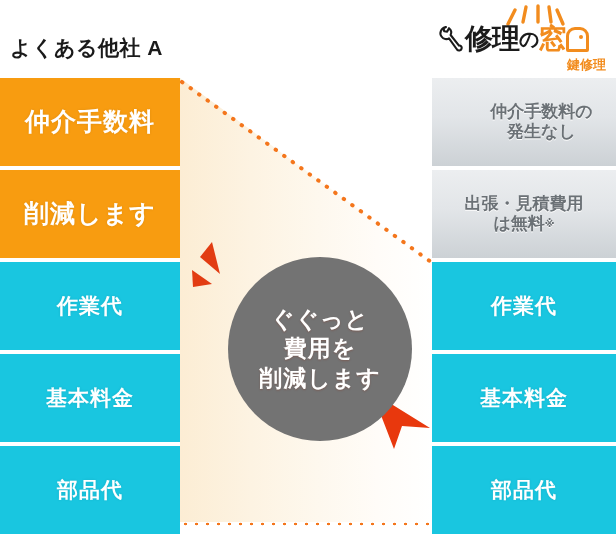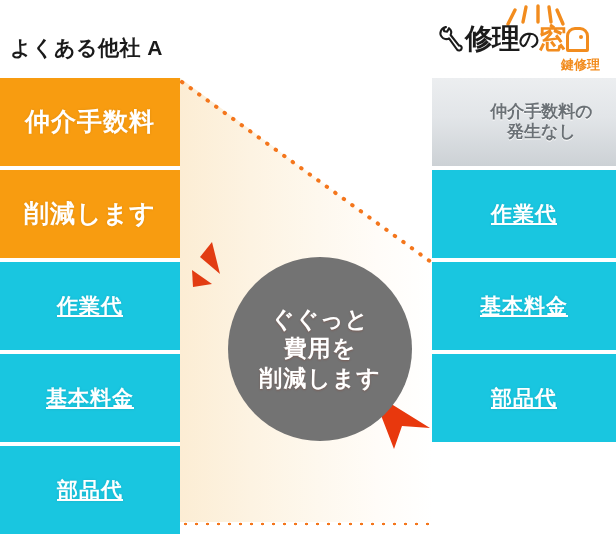--- a/index.html
+++ b/index.html
@@ -59,40 +59,40 @@
   .logo-door{
     display:inline-block;width:23px;height:25px;vertical-align:-4px;margin-left:1px;
     border:3.5px solid #f28c1e;border-radius:9px 9px 2px 2px;
     position:relative;box-sizing:border-box;
   }
   .logo-door:after{
     content:"";position:absolute;right:3px;top:5px;width:4px;height:4px;
     border-radius:50%;background:#f28c1e;
   }
   .logo-sub{
-    position:absolute;right:8px;top:52px;
+    position:absolute;right:2px;top:52px;
     font-size:13px;font-weight:bold;color:#f28c1e;letter-spacing:0px;
   }
 
   
   .col{position:absolute;width:180px;}
   .col-left{left:0;}
   .col-right{left:432px;width:184px;}
 
   .cell{
     box-sizing:border-box;
     display:flex;align-items:center;justify-content:center;
     text-align:center;
     font-weight:bold;
     color:#ffffff;
     line-height:1.18;
     margin-bottom:4px;
   }
   .cell-orange{background:#f89c10;font-size:25px;letter-spacing:1px;}
-  .cell-cyan{background:#19c6e0;font-size:21px;letter-spacing:1px;text-decoration:underline;}
+  .cell-cyan{background:#19c6e0;font-size:21px;letter-spacing:1px;}
   .cell-gray{
     background:linear-gradient(180deg,#eceef0 0%,#e2e5e8 45%,#ccd1d5 100%);
     color:#6b7176;font-size:17px;letter-spacing:0px;
     text-shadow:0 1px 0 #ffffff;
   }
   .cell-text{text-shadow:0 0 3px rgba(0,0,0,.10);}
   .cell-gray .cell-text{text-shadow:0 1px 0 #fdfdfd;}
   .sup{font-size:10px;vertical-align:2px;}
 
   
@@ -164,20 +164,23 @@
       </div>
       <div class="cell cell-cyan" style="height: 88px;">
         <div class="cell-text">部品代</div>
       </div>
     </div>
 
   <div class="col col-right" id="colRight" style="top: 78px;">
       <div class="cell cell-gray" style="height: 88px; padding-left: 35px;">
         <div class="cell-text">仲介手数料の<br>発生なし</div>
       </div>
+      <div class="cell cell-gray" style="height: 88px;">
+        <div class="cell-text">出張・見積費用<br>は無料<span class="sup">※</span></div>
+      </div>
       <div class="cell cell-cyan" style="height: 88px;">
         <div class="cell-text">作業代</div>
       </div>
       <div class="cell cell-cyan" style="height: 88px;">
         <div class="cell-text">基本料金</div>
       </div>
       <div class="cell cell-cyan" style="height: 88px;">
         <div class="cell-text">部品代</div>
       </div>
     </div>

